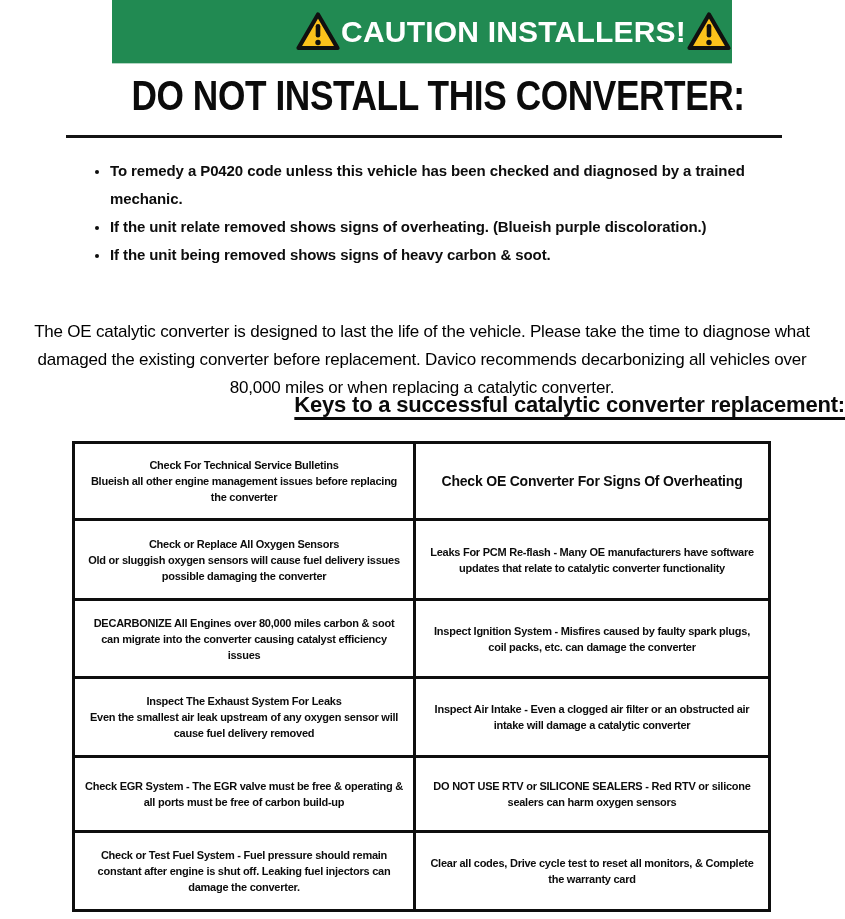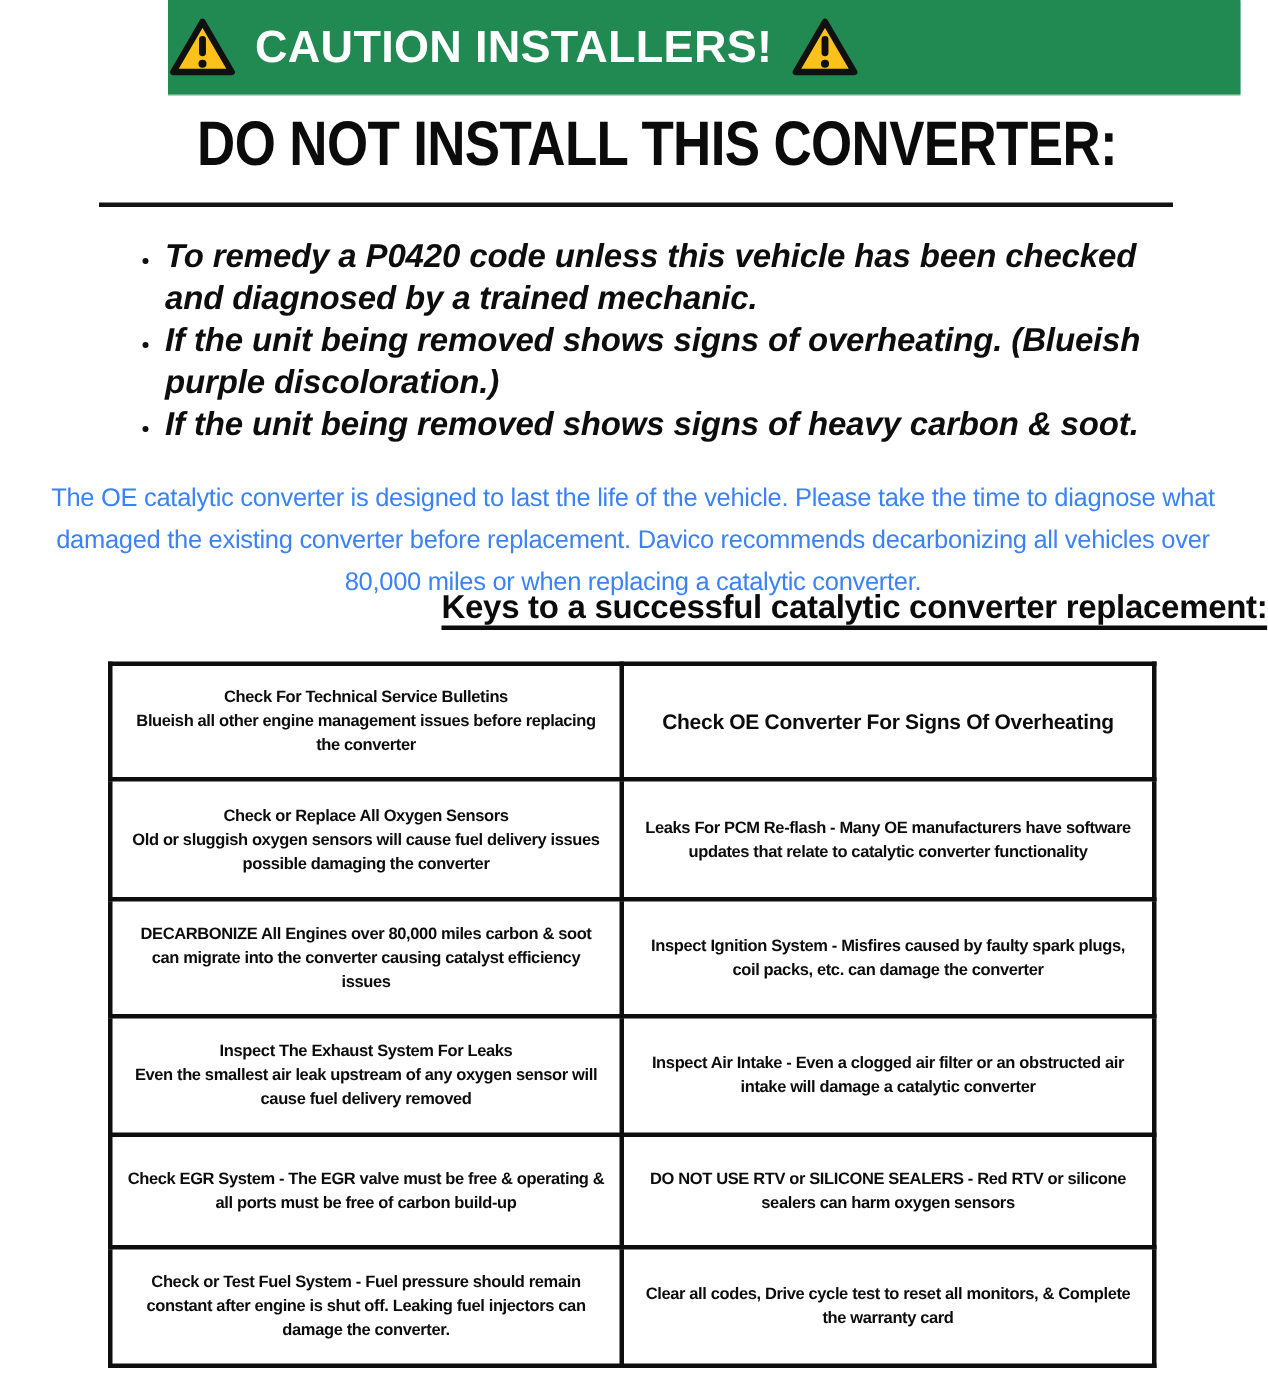--- a/index.html
+++ b/index.html
@@ -1,23 +1,23 @@
 <!DOCTYPE html>
 <html style="--banner-green: #218A52; --warning-yellow: #FCC21B; --text-black: #0C0C0C; --paragraph-gray: #3B3B3B;"><head>
 <meta charset="utf-8">
 <style>
   html,body { margin:0; padding:0; background:#ffffff; }
   body { width:845px; height:919px; font-family:"Liberation Sans", sans-serif; color:#101010; }
   .page { position:relative; width:845px; height:919px; background:#fff; overflow:hidden; }
 
   
   .banner {
-    position:absolute; left:112px; top:0; width:715px; height:63px;
+    position:absolute; left:112px; top:0; width:620px; height:63px;
     background:var(--banner-green,#218A52);
-    display:flex; align-items:center; justify-content:flex-start; gap:12px;
+    display:flex; align-items:center; justify-content:flex-end; 
     box-shadow:0 1px 0 rgba(33,138,82,.35);
   }
   .banner-title {
     color:#ffffff; font-weight:bold; font-size:30px; letter-spacing:.2px; white-space:nowrap;
   }
   .warning-icon svg { display:block; }
 
   
   .headline-wrap { position:absolute; top:72px; left:16px; width:845px; text-align:center; }
   .headline {
@@ -25,29 +25,29 @@
     letter-spacing:-0.5px; white-space:nowrap;
     transform:scaleX(0.84); transform-origin:center;
   }
 
   .divider { position:absolute; top:135px; left:66px; width:716px; height:3px; background:#141414; }
 
   
   .warnings { position:absolute; top:157px; left:0; width:845px; }
   .warnings ul { margin:0; padding:0 0 0 110px; list-style:disc outside; }
   .warnings li {
-    max-width:658px; font-weight:bold; font-size:22px; line-height:28px;
-    color:#0d0d0d; letter-spacing:-0.1px;font-style:italic;
+    max-width:658px; font-weight:bold; font-size:15px; line-height:28px;
+    color:#0d0d0d; letter-spacing:-0.1px;
   }
   .warnings li::marker { font-size:13px; }
 
   
   .paragraph {
     position:absolute; top:301px; left:16px; width:812px; text-align:center;
-    font-size:17px; line-height:28px; color:#3b82f6; letter-spacing:-0.2px;
+    font-size:17px; line-height:28px; color:#000000; letter-spacing:-0.2px;
   }
 
   
   .keys-heading {
     position:absolute; top:392px; left:0; width:845px; text-align:right;
     font-size:22px; font-weight:bold; color:#0b0b0b; letter-spacing:-0.2px;
     text-decoration:underline; text-decoration-thickness:2.5px; text-underline-offset:5px;
   }
 
   
@@ -95,21 +95,21 @@
 
   <div class="headline-wrap">
     <span class="headline">DO NOT INSTALL THIS CONVERTER:</span>
   </div>
 
   <div class="divider"></div>
 
   <div class="warnings">
     <ul>
       <li>To remedy a P0420 code unless this vehicle has been checked and diagnosed by a trained mechanic.</li>
-      <li>If the unit being removed shows signs of overheating. (Blueish purple discoloration.)</li>
+      <li>If the unit relate removed shows signs of overheating. (Blueish purple discoloration.)</li>
       <li>If the unit being removed shows signs of heavy carbon &amp; soot.</li>
     </ul>
   </div>
 
   <p class="paragraph">The OE catalytic converter is designed to last the life of the vehicle. Please take the time to diagnose what damaged the existing converter before replacement. Davico recommends decarbonizing all vehicles over 80,000 miles or when replacing a catalytic converter.</p>
 
   <div class="keys-heading">Keys to a successful catalytic converter replacement:</div>
 
   <table class="tips">
     <colgroup>

